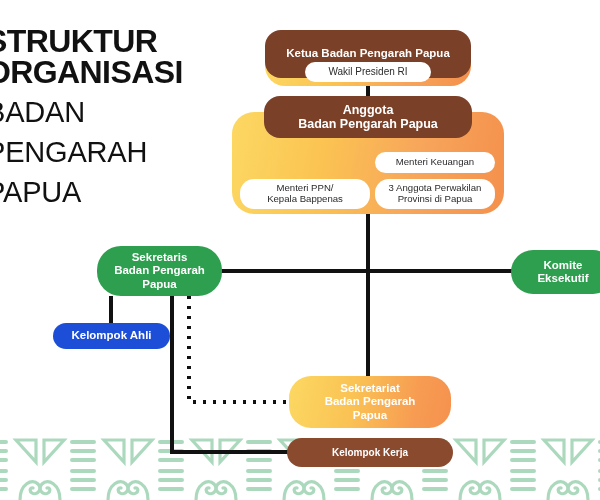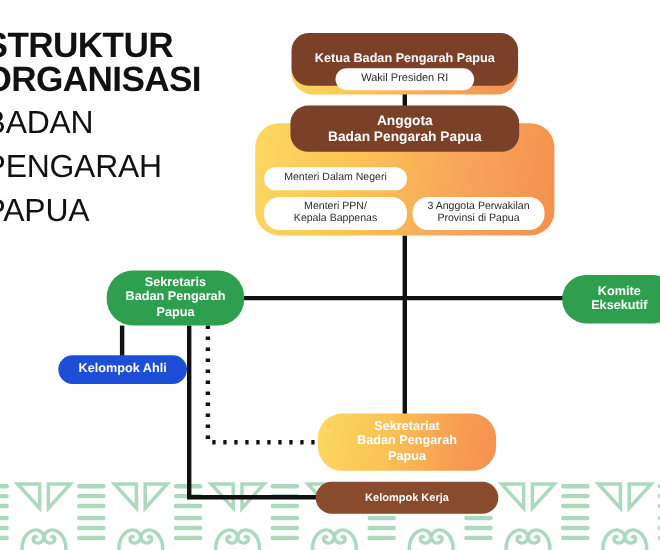--- a/index.html
+++ b/index.html
@@ -135,22 +135,22 @@
   </div>
   <div class="pill-white" style="left:305px;top:62px;width:126px;height:20px;font-size:10px;text-align:center;">
     <span>Wakil Presiden RI</span>
   </div>
 
   <div class="card" style="left:232px;top:112px;width:272px;height:102px;"></div>
   <div class="card-head" style="left:264px;top:96px;width:208px;height:42px;font-size:12.5px;flex-direction:column;">
     <span>Anggota</span>
     <span>Badan Pengarah Papua</span>
   </div>
-  <div class="pill-white" style="left:240px;top:152px;width:130px;height:21px;font-size:9.6px;">
-    <span>Menteri Dalam Negeri</span>
+  <div class="pill-white" style="left:375px;top:152px;width:120px;height:21px;font-size:9.6px;">
+    <span>Menteri Keuangan</span>
   </div>
   <div class="pill-white" style="left:240px;top:179px;width:130px;height:30px;font-size:9.6px;white-space:pre-line;">
     <span>Menteri PPN/
 Kepala Bappenas</span>
   </div>
   <div class="pill-white" style="left:375px;top:179px;width:120px;height:30px;font-size:9.6px;white-space:pre-line;">
     <span>3 Anggota Perwakilan
 Provinsi di Papua</span>
   </div>
 

